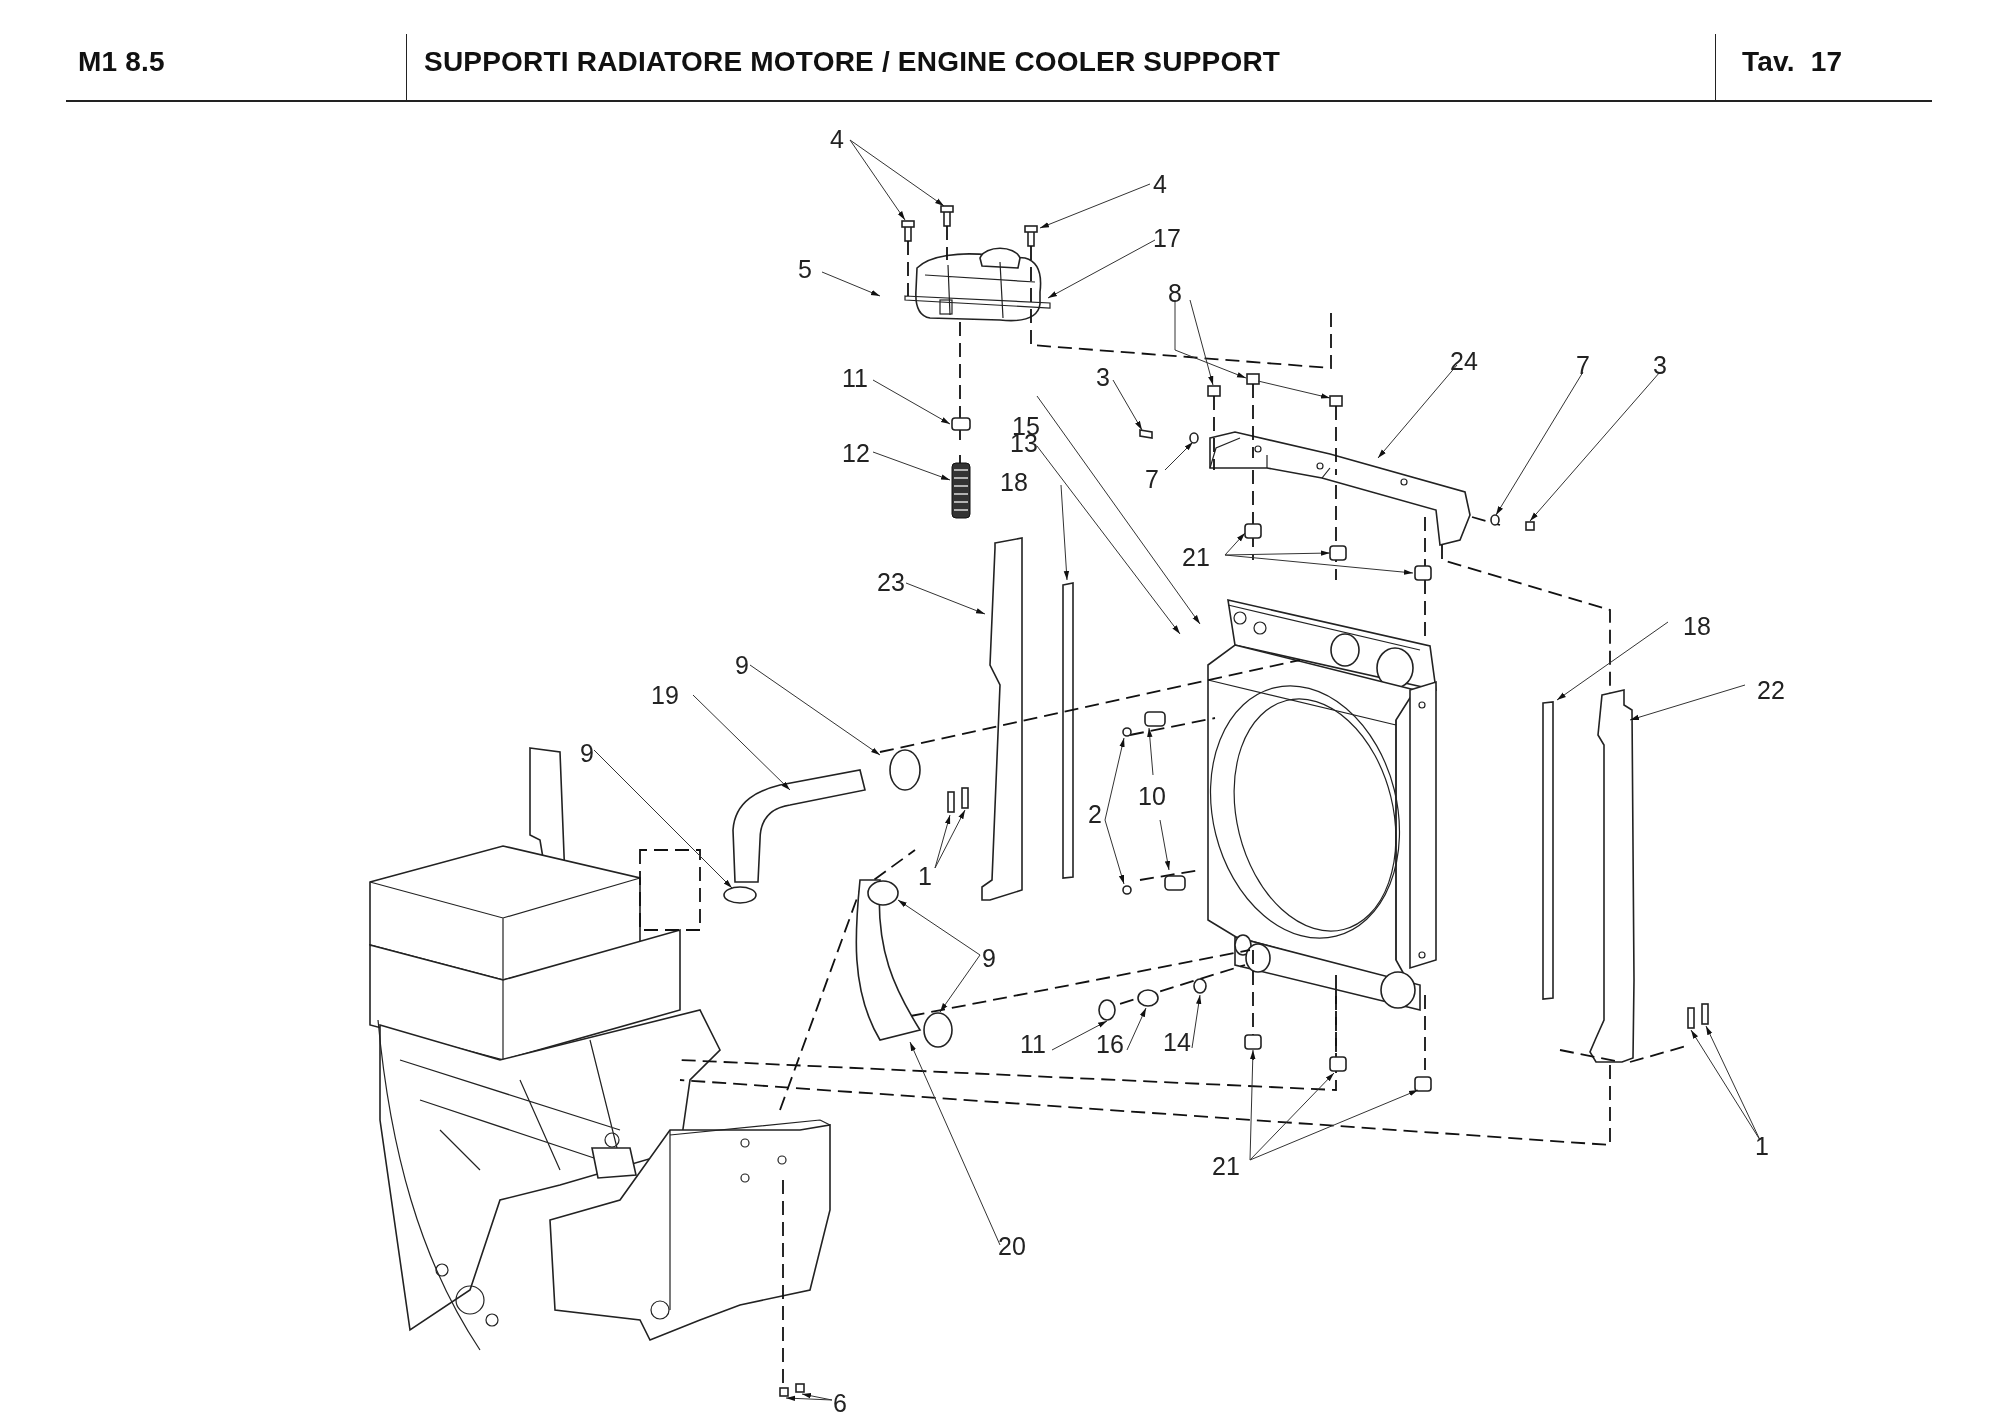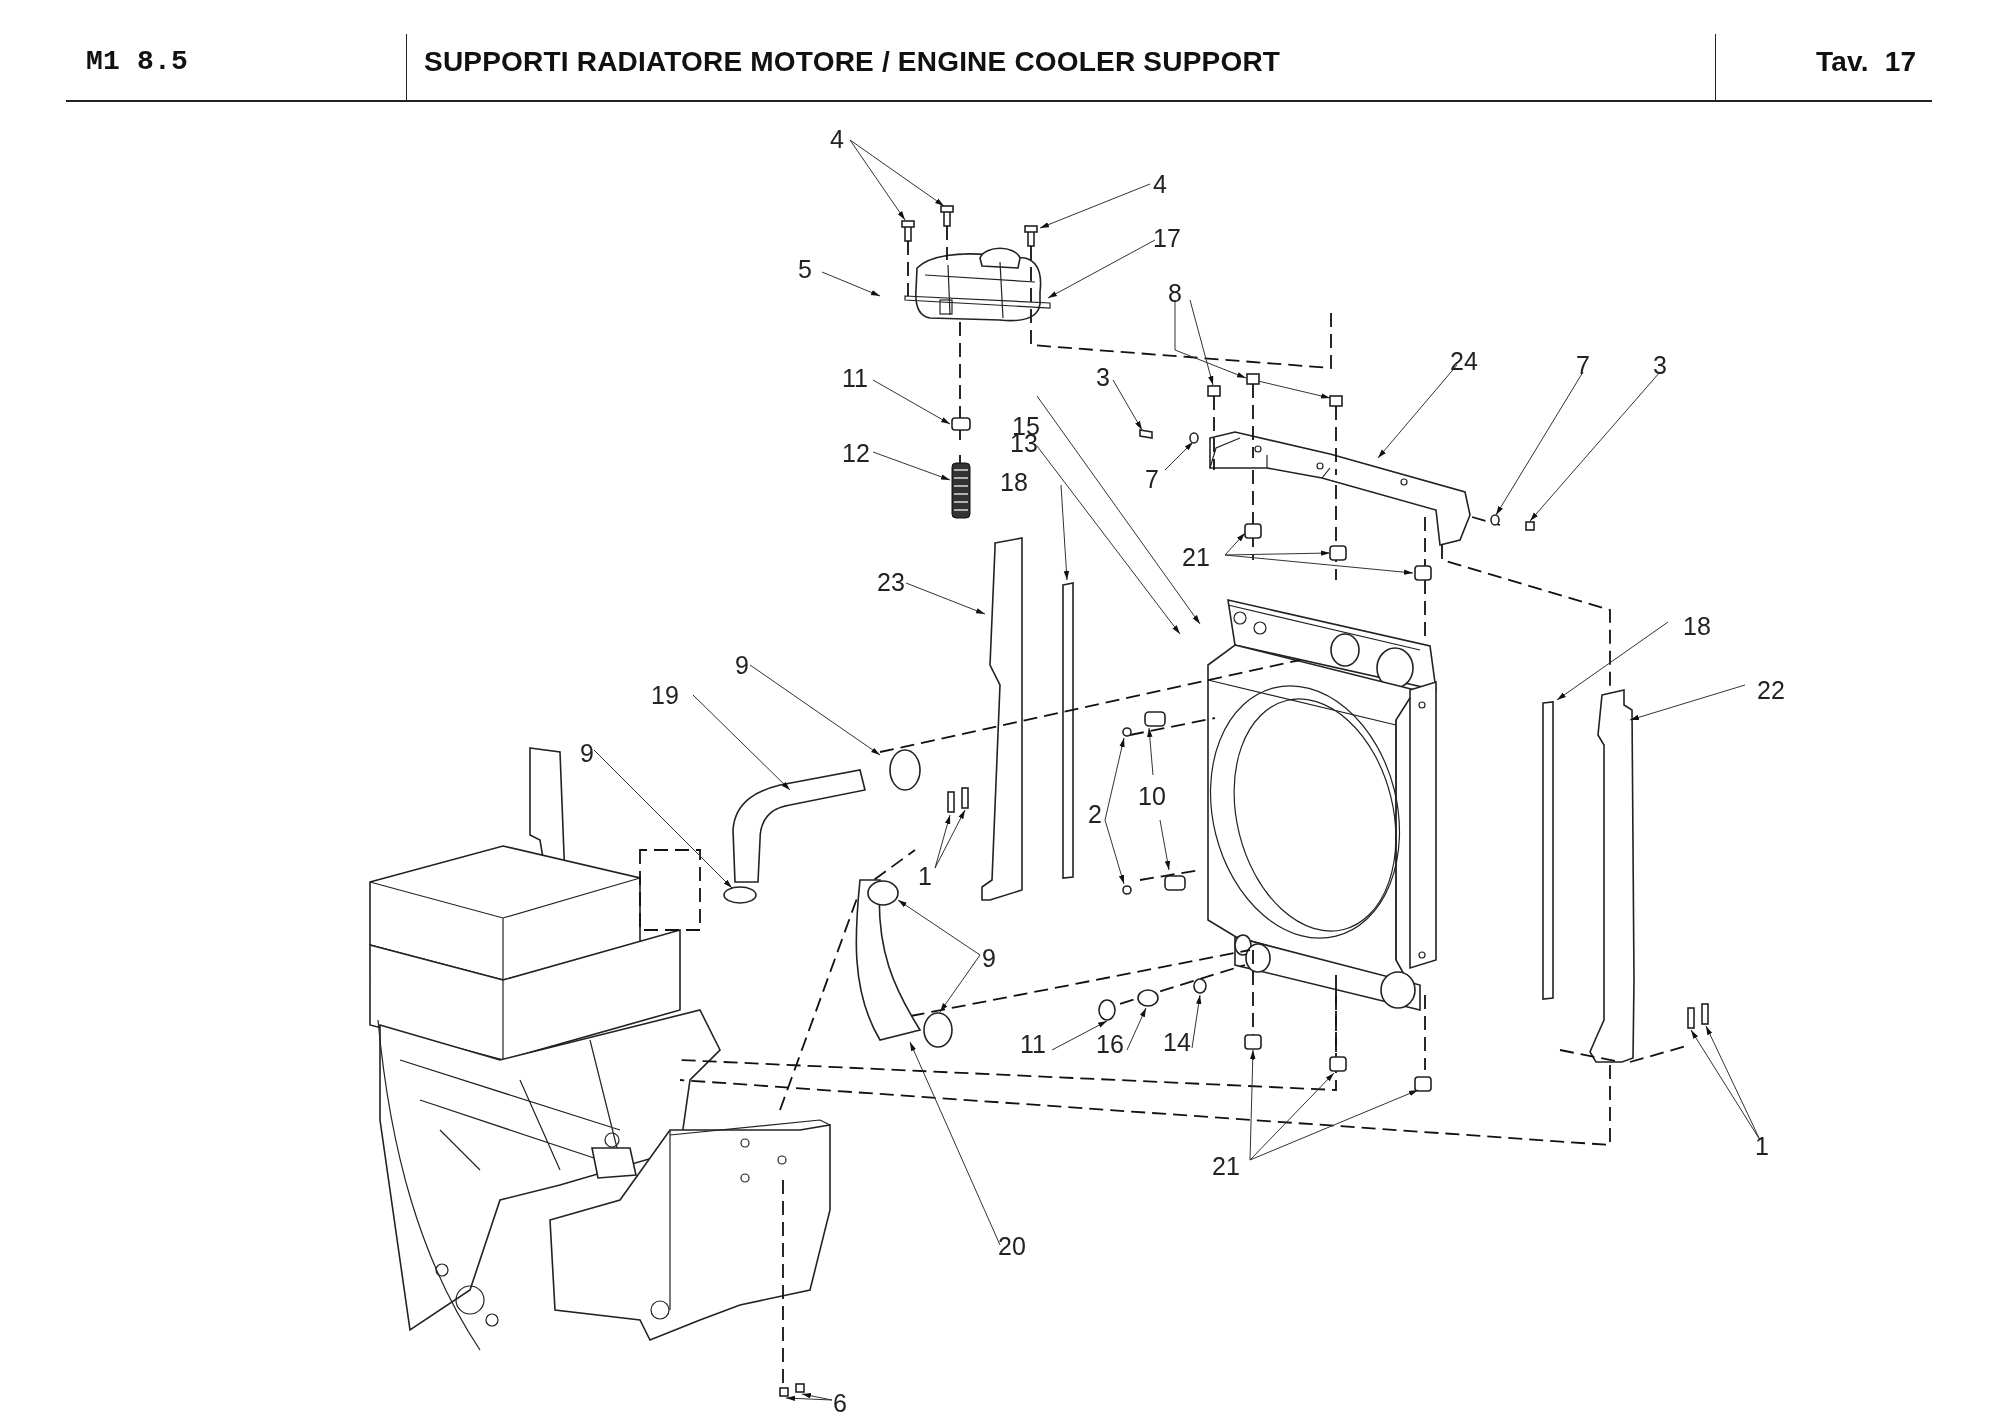--- a/index.html
+++ b/index.html
@@ -11,25 +11,25 @@
   .callout{font-family:"Liberation Sans",sans-serif;font-size:25px;fill:#222;}
   .part{fill:#fff;stroke:#222;stroke-width:1.6;}
   .thin{fill:none;stroke:#222;stroke-width:1.2;}
   .dash{fill:none;stroke:#111;stroke-width:1.8;stroke-dasharray:14 7;}
   .leader{stroke:#333;stroke-width:1;fill:none;}
   .arrowhead{fill:#111;}
 </style>
 </head>
 <body>
 
-<div class="hdr-text" style="left:86px;font-family:Liberation Mono, monospace;">M1 8.5</div>
+<div class="hdr-text" style="left:78px;">M1 8.5</div>
 <div class="hdr-div" style="left:406px;"></div>
 <div class="hdr-text" style="left:424px;">SUPPORTI RADIATORE MOTORE / ENGINE COOLER SUPPORT</div>
 <div class="hdr-div" style="left:1715px;"></div>
-<div class="hdr-text" style="left:1816px;white-space:pre;">Tav.  17</div>
+<div class="hdr-text" style="left:1742px;white-space:pre;">Tav.  17</div>
 <div class="hdr-line"></div>
 
 <svg id="drawing" width="2000" height="1414" viewBox="0 0 2000 1414">
   <defs>
     <marker id="ah" viewBox="0 0 10 10" refX="10" refY="5" markerWidth="9" markerHeight="9" orient="auto-start-reverse">
       <path d="M0,2 L10,5 L0,8 Z" class="arrowhead"></path>
     </marker>
   </defs>
 
   <g>

